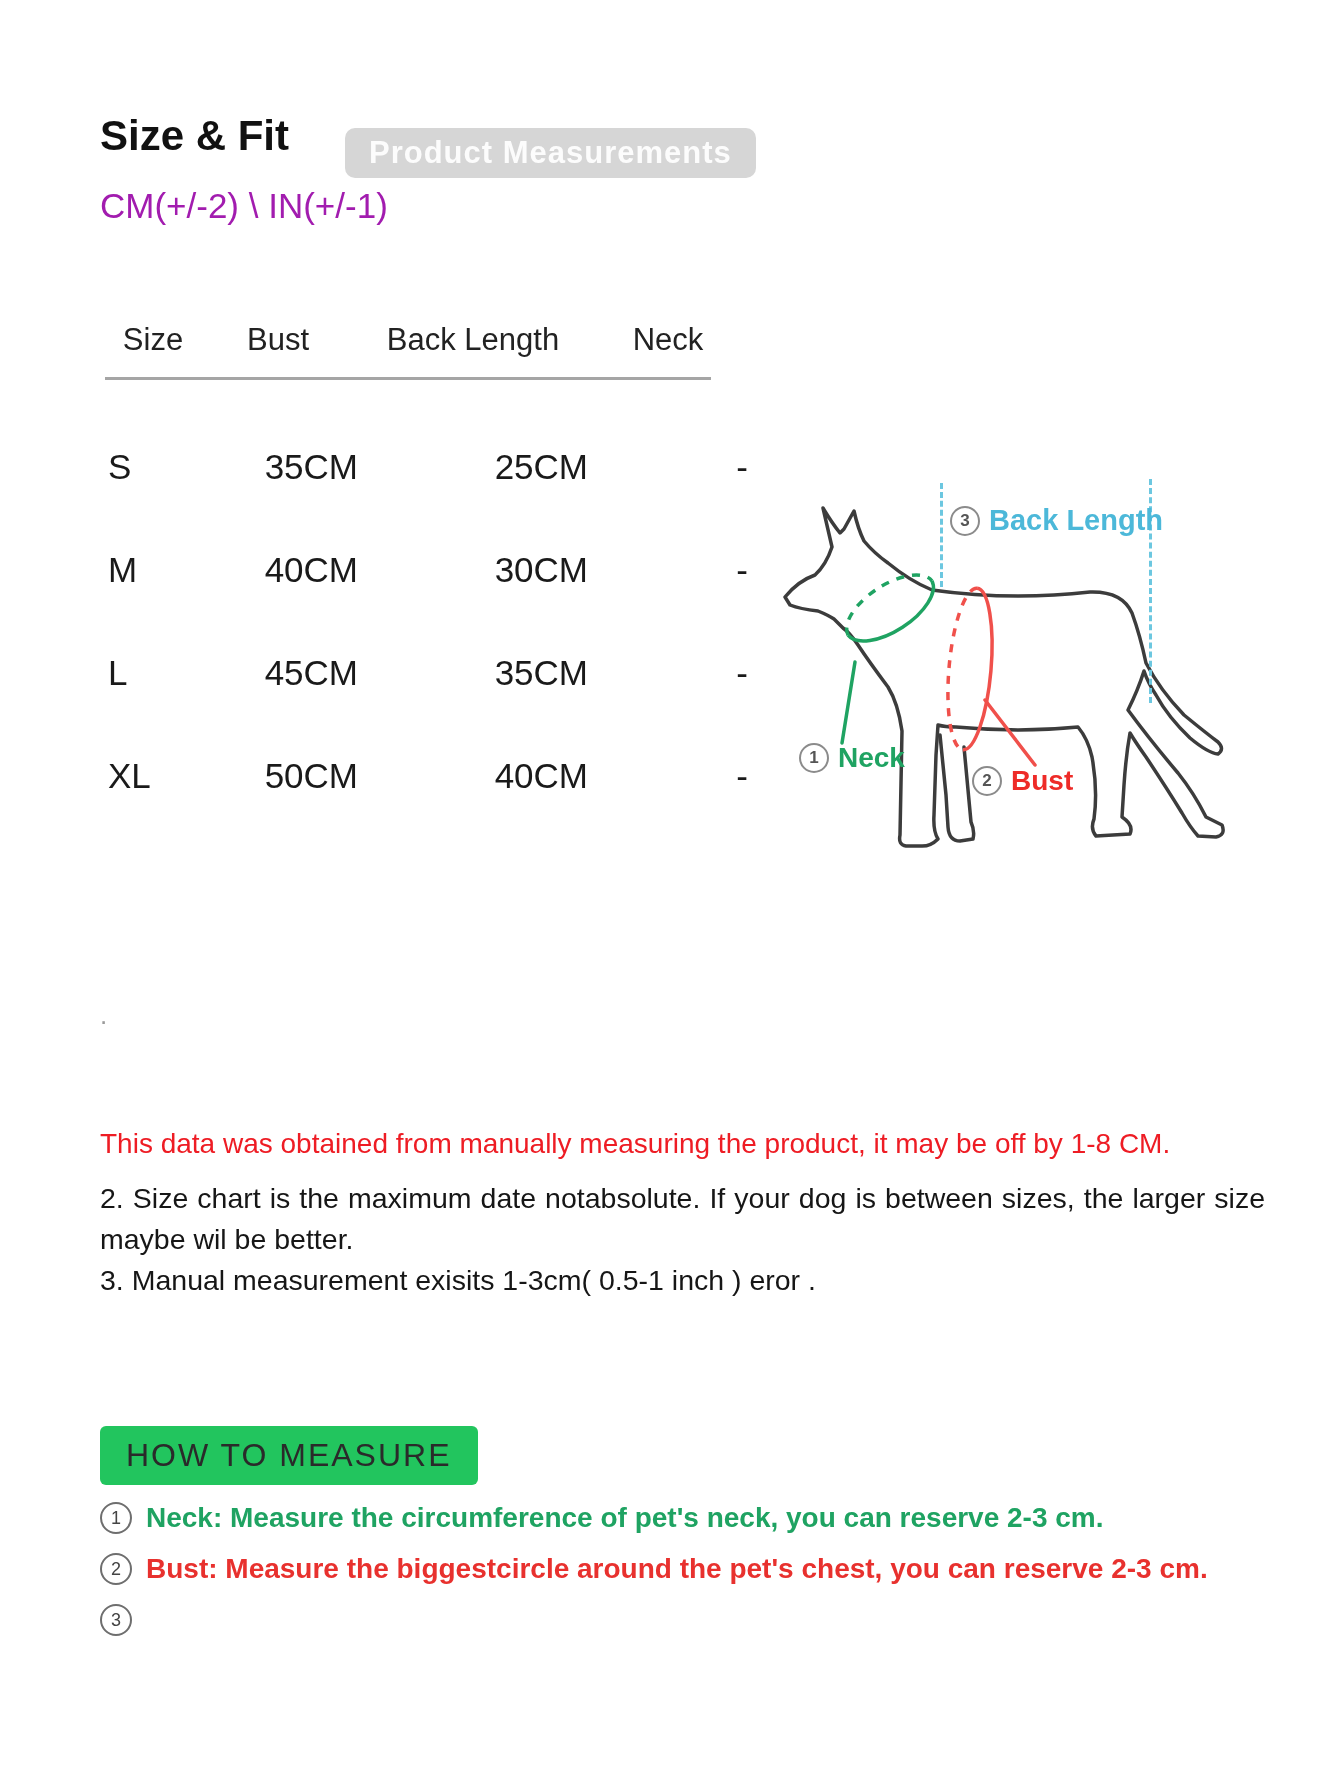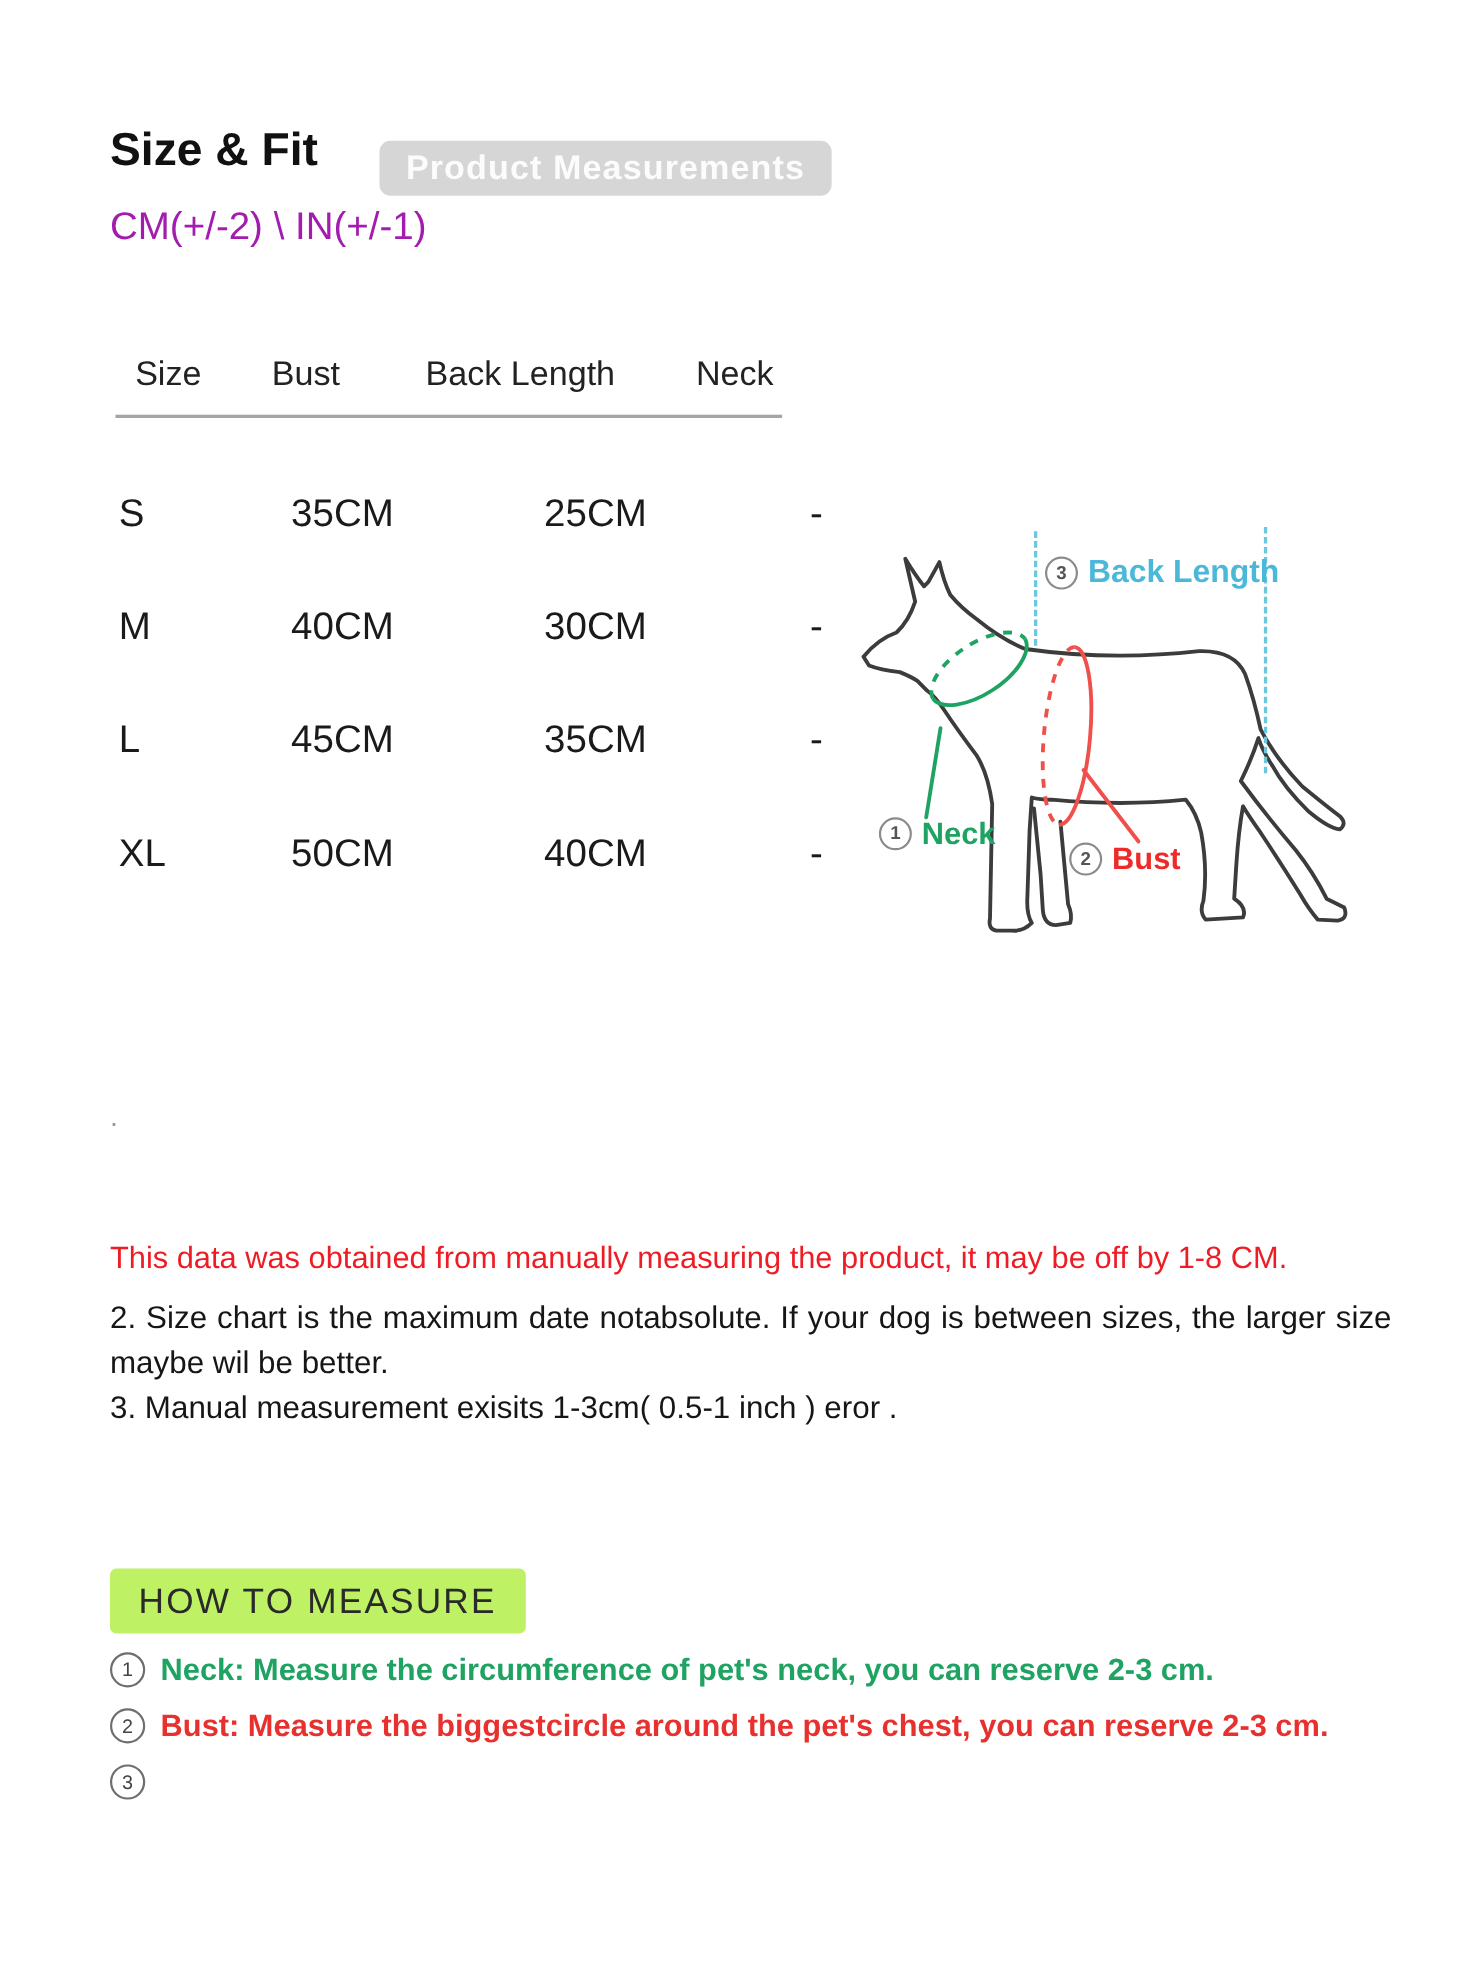--- a/index.html
+++ b/index.html
@@ -38,21 +38,21 @@
         background:#fff;flex:0 0 auto;}
 
   
   .stray{position:absolute;left:100px;top:1000px;font-size:26px;color:#9a9a9a;}
 
   
   .disclaimer{position:absolute;left:100px;top:1128px;font-size:28px;color:#ee1c24;}
   .notes{position:absolute;left:100px;top:1178px;width:1165px;font-size:28.5px;line-height:41px;color:#161616;}
   .notes p{margin:0;text-align:justify;}
 
-  .htm-box{position:absolute;left:100px;top:1426px;background:#bef264;border-radius:6px;
+  .htm-box{position:absolute;left:100px;top:1426px;background:#22c55e;border-radius:6px;
            padding:11px 26px;font-size:32px;color:#2a2a2a;letter-spacing:2px;}
   .steps{position:absolute;left:100px;top:1502px;}
   .step{display:flex;align-items:center;gap:14px;margin-bottom:19px;font-size:28px;font-weight:bold;white-space:nowrap;}
   .step .circ{width:28px;height:28px;font-size:18px;font-weight:normal;color:#444;border-color:#6e6e6e;}
   .step.s-neck{color:#1fa362;}
   .step.s-bust{color:#e8312e;}
   .step.s-length{color:#79cfe6;font-weight:bold;}
 </style>
 </head>
 <body>

